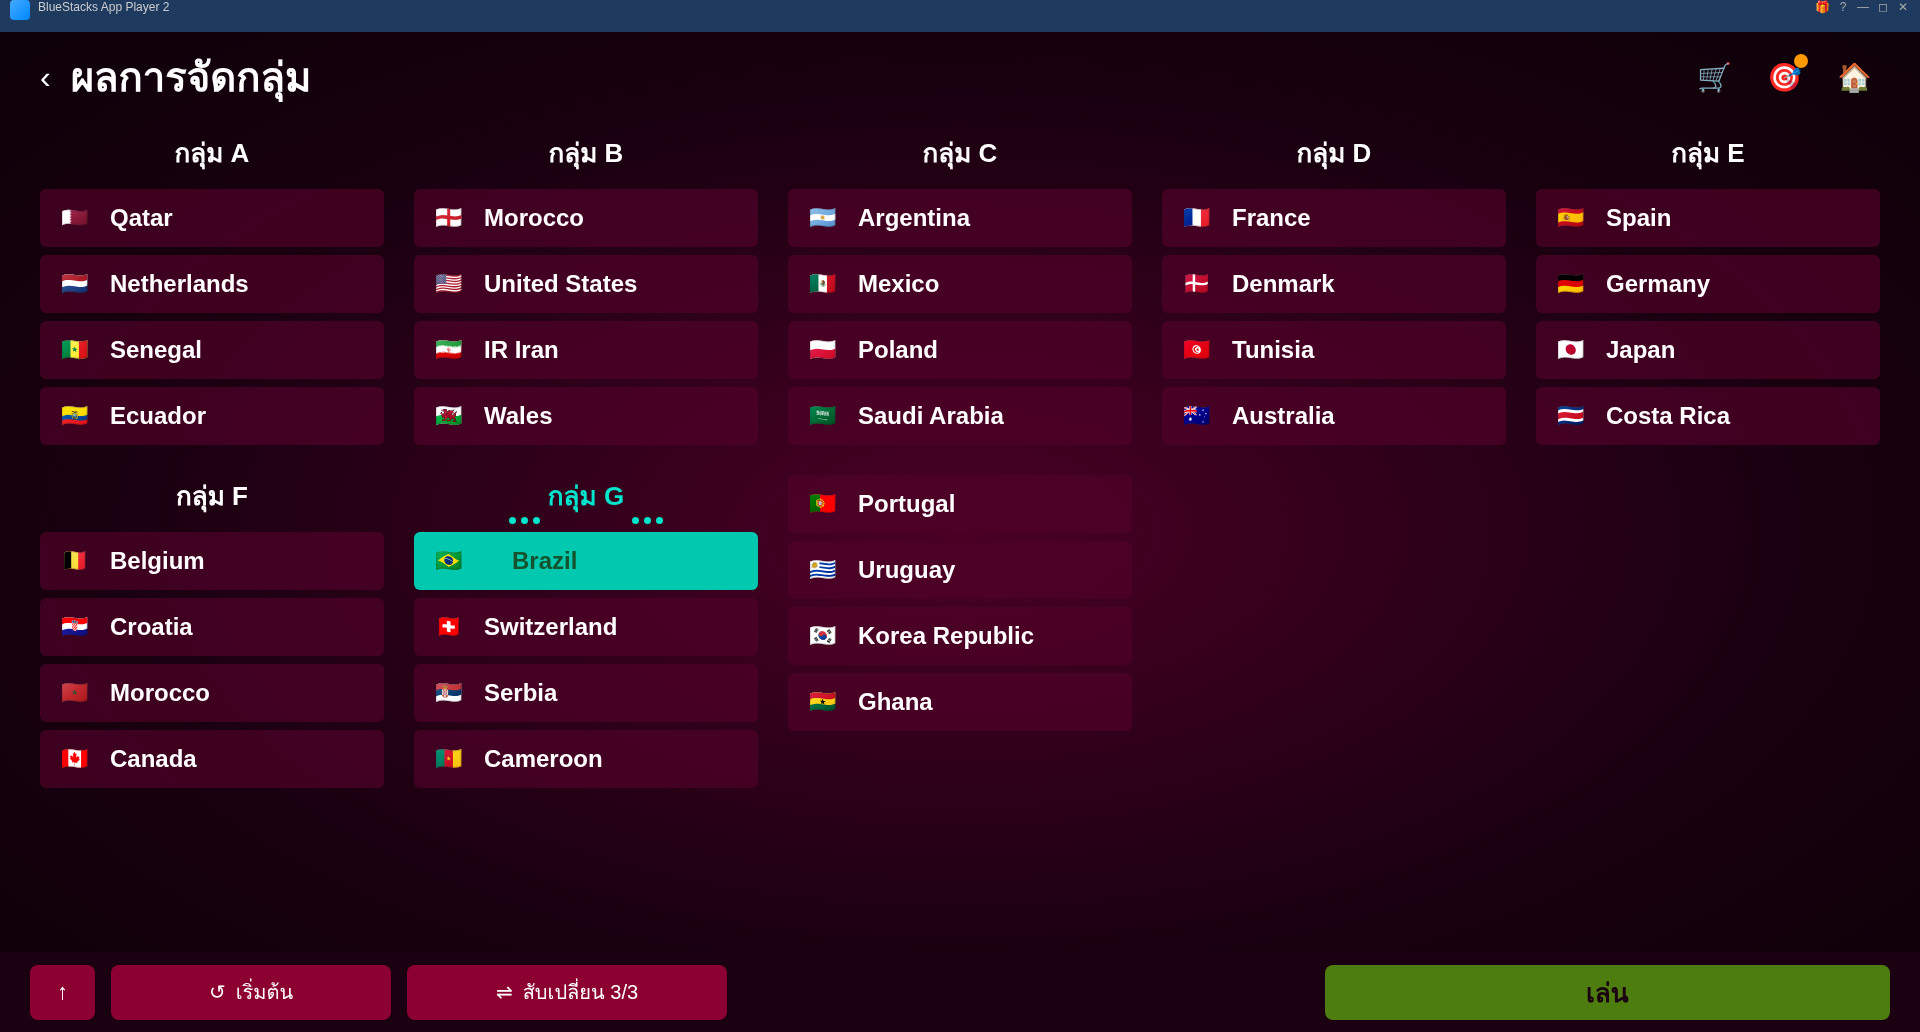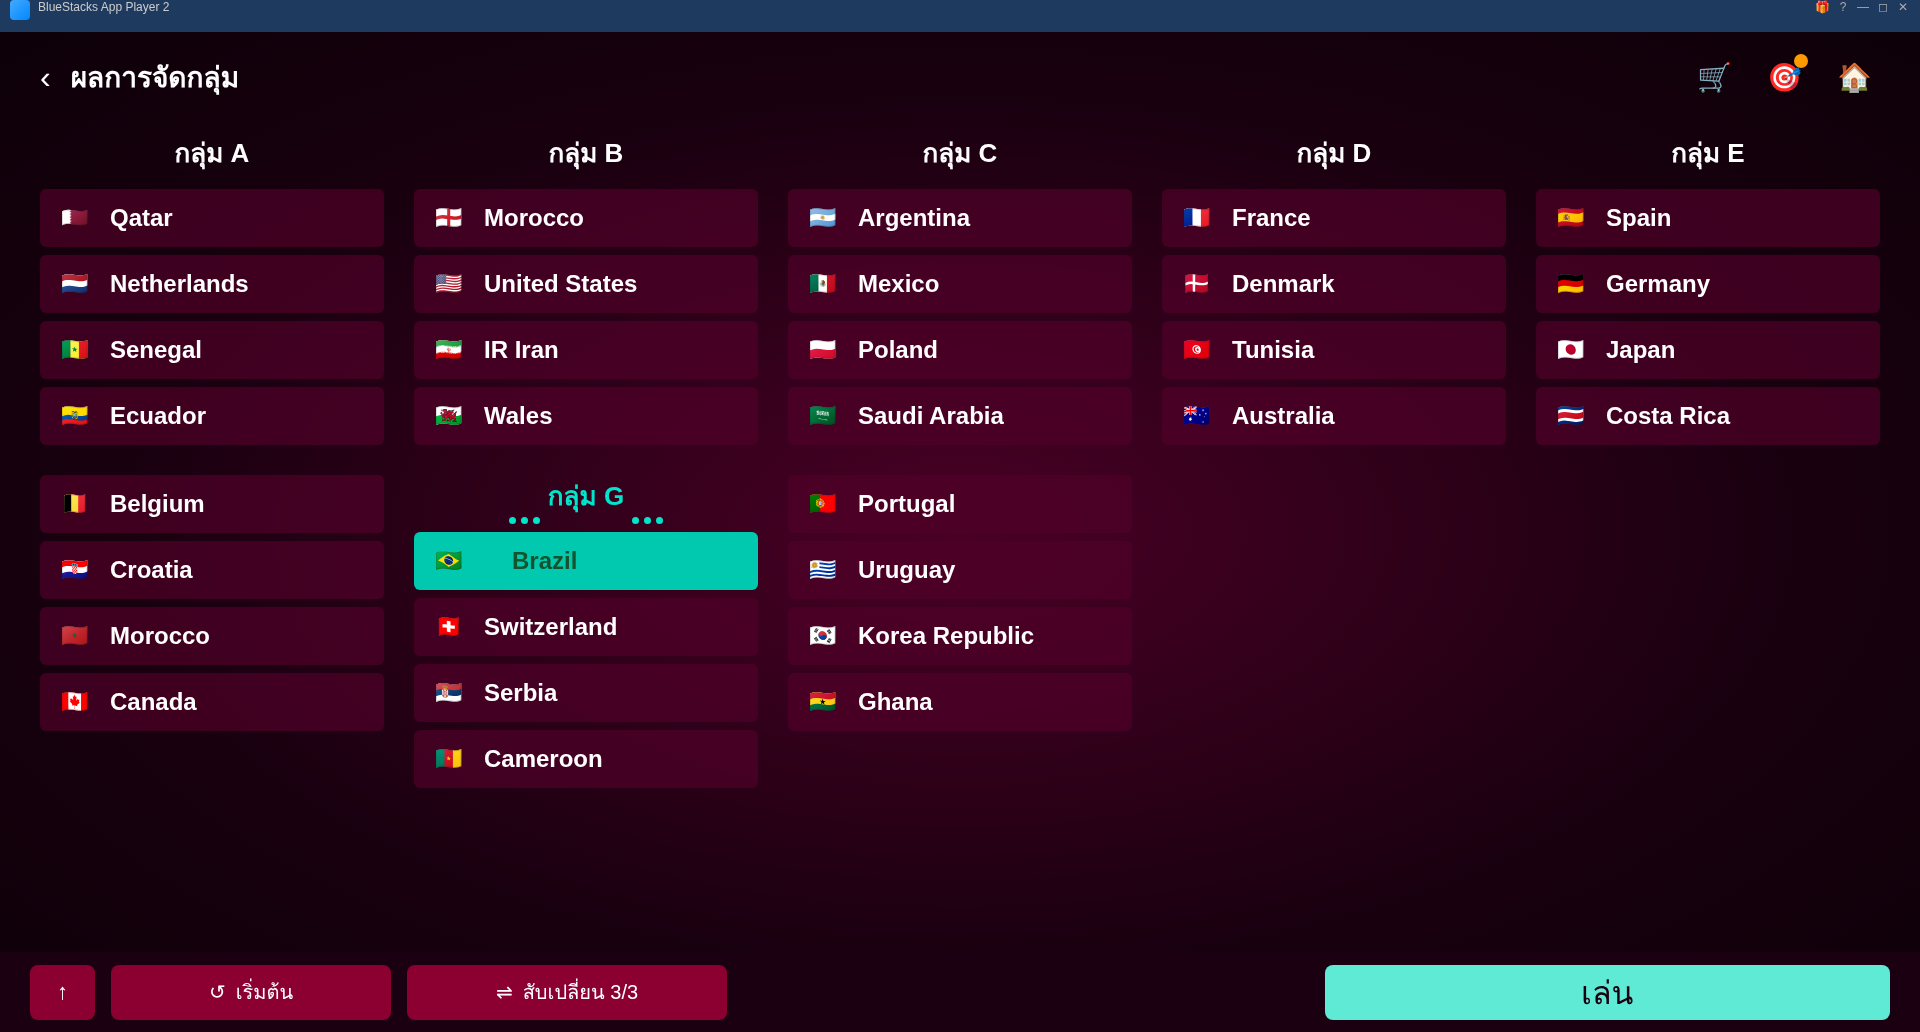--- a/index.html
+++ b/index.html
@@ -58,21 +58,21 @@
       position: relative;
     }
     .back-btn {
       color: white;
       font-size: 32px;
       cursor: pointer;
       margin-right: 20px;
     }
     .page-title {
       color: white;
-      font-size: 28px;
+      font-size: 40px;
       font-weight: bold;
     }
     .top-right-icons {
       position: absolute;
       right: 40px;
       top: 50%;
       transform: translateY(-50%);
       display: flex;
       gap: 20px;
       align-items: center;
@@ -219,26 +219,26 @@
       border-radius: 8px;
       color: white;
       font-size: 20px;
       cursor: pointer;
       display: flex; align-items: center; justify-content: center;
       gap: 10px;
     }
     .btn-play {
       flex: 1;
       height: 55px;
-      background: #5eead4;
+      background: #4d7c0f;
       border: none;
       border-radius: 8px;
       color: #1a0010;
-      font-size: 32px;
-      font-weight: normal;
+      font-size: 26px;
+      font-weight: bold;
       cursor: pointer;
       margin-left: auto;
     }
     .spacer { flex: 1; }
   </style>
 </head>
 <body>
 
 <div class="title-bar">
   <div class="title-bar-logo"></div>
@@ -437,20 +437,21 @@
         <div class="team-row">
       <div class="flag-diamond">
         <div class="flag-diamond-inner">
           <span class="flag-emoji">🇨🇷</span>
         </div>
       </div>
       <span class="team-name">Costa Rica</span>
     </div>
       </div>
       <div class="group-section">
+      <div class="group-title">กลุ่ม F</div>
     <div class="team-row">
       <div class="flag-diamond">
         <div class="flag-diamond-inner">
           <span class="flag-emoji">🇧🇪</span>
         </div>
       </div>
       <span class="team-name">Belgium</span>
     </div>
         <div class="team-row">
       <div class="flag-diamond">

